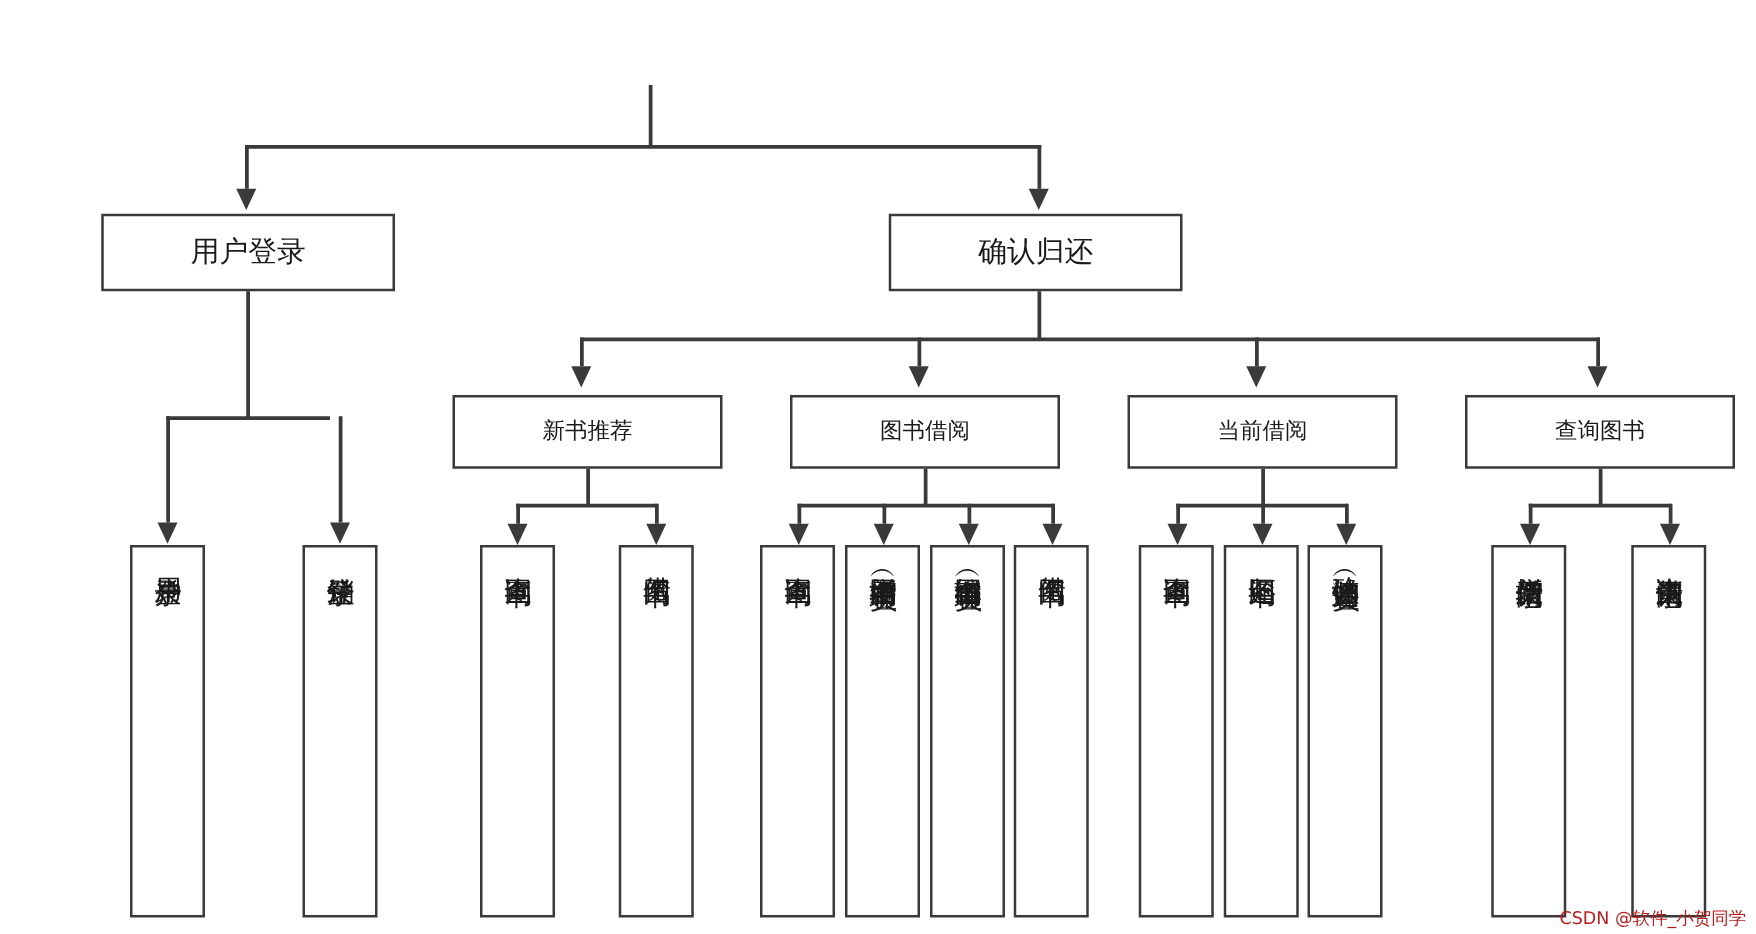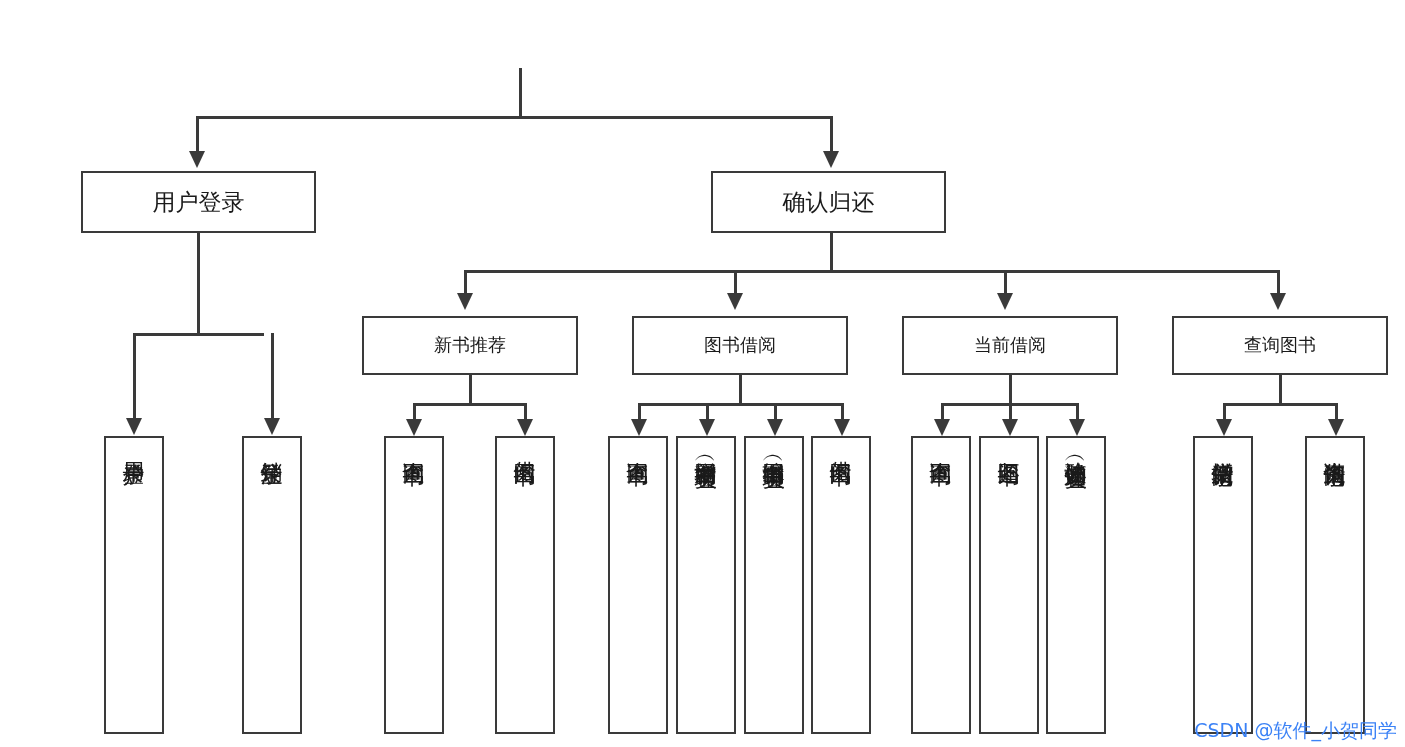--- a/index.html
+++ b/index.html
@@ -55,22 +55,22 @@
     width:0;height:0;
     border-left:8px solid transparent;
     border-right:8px solid transparent;
     border-top:17px solid #3a3a3a;
   }
   
   #watermark{
     position:absolute;
     right:8px;
     bottom:3px;
-    font-size:19px;
-    color:#3b82f6;
+    font-size:14px;
+    color:#b91c1c;
     white-space:nowrap;
     pointer-events:none;
   }
 </style>
 </head>
 <body>
 
 <div id="canvas">
 
 

